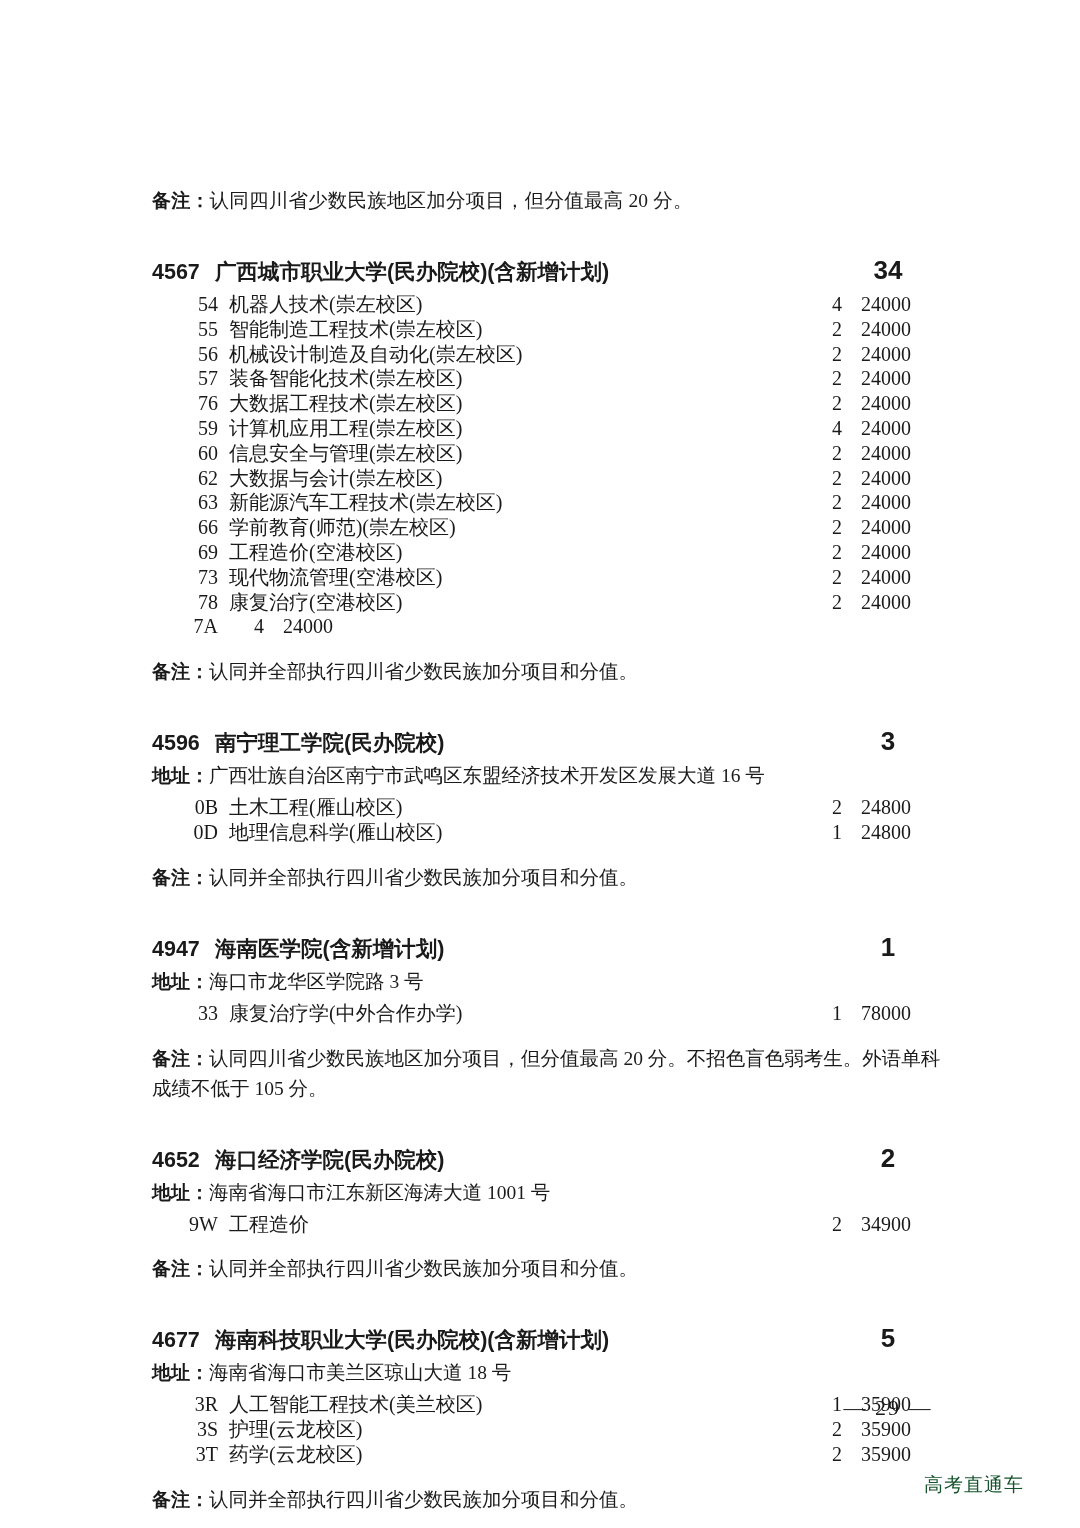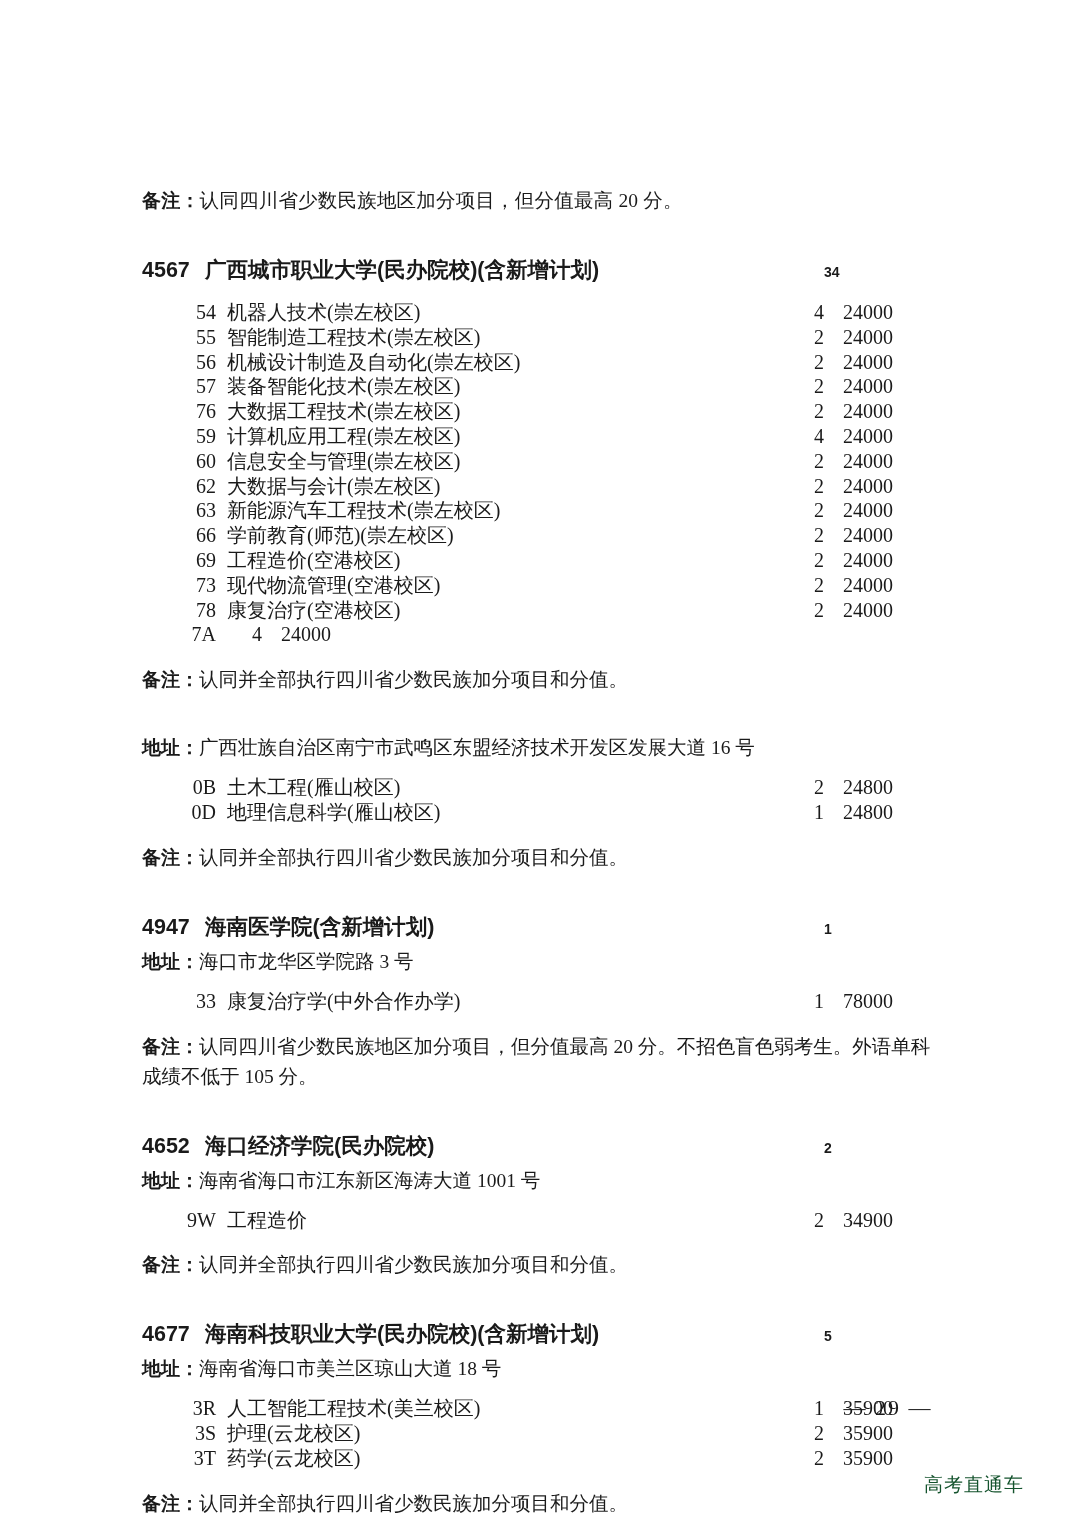--- a/index.html
+++ b/index.html
@@ -16,21 +16,21 @@
     overflow: hidden;
   }
   .page {
     position: absolute;
     left: 0; top: 0;
     width: 1080px;
     height: 1528px;
   }
   .content {
     position: absolute;
-    left: 142px;
+    left: 152px;
     top: 185px;
     width: 790px;
   }
 
   
   .note {
     font-size: 19.5px;
     line-height: 31px;
     letter-spacing: 0.2px;
     text-align: left;
@@ -63,42 +63,42 @@
     flex: 0 0 auto;
     letter-spacing: 0px;
   }
   .school-head .name {
     flex: 1 1 auto;
     padding-left: 7px;
   }
   .school-head .total {
     flex: 0 0 auto;
     width: 108px;
-    text-align: left;
+    text-align: center;
     padding-left: 0px;
-    font-size: 14px;
+    font-size: 26px;
   }
 
   .addr {
     font-size: 19.5px;
     line-height: 30px;
     margin-bottom: 1px;
   }
   .addr .lbl {
     font-weight: bold;
     font-family: "Liberation Sans", "DejaVu Sans", sans-serif;
     font-size: 19px;
   }
   .addr .val {
     font-family: "Liberation Serif", "DejaVu Serif", serif;
     font-size: 19.5px;
   }
 
   .majors {
-    margin: 12px;
+    margin: 4px;
     padding: 0;
     list-style: none;
   }
   .major-row {
     display: flex;
     align-items: baseline;
     font-size: 20px;
     line-height: 24.8px;
     padding: 0;
   }
@@ -261,20 +261,25 @@
             </li>
             <li class="major-row">
               <span class="mcode">7A</span>
               <span class="mplan">4</span>
               <span class="mfee">24000</span>
             </li>
           </ul>
           <div class="block-note"><span class="lbl">备注：</span><span class="body">认同并全部执行四川省少数民族加分项目和分值。</span></div>
         </div>
         <div class="school-block gap-block">
+          <div class="school-head">
+            <span class="code">4596</span>
+            <span class="name">南宁理工学院(民办院校)</span>
+            <span class="total">3</span>
+          </div>
           <div class="addr"><span class="lbl">地址：</span><span class="val">广西壮族自治区南宁市武鸣区东盟经济技术开发区发展大道 16 号</span></div>
           <ul class="majors">
             <li class="major-row">
               <span class="mcode">0B</span>
               <span class="mname">土木工程(雁山校区)</span>
               <span class="mplan">2</span>
               <span class="mfee">24800</span>
             </li>
             <li class="major-row">
               <span class="mcode">0D</span>

